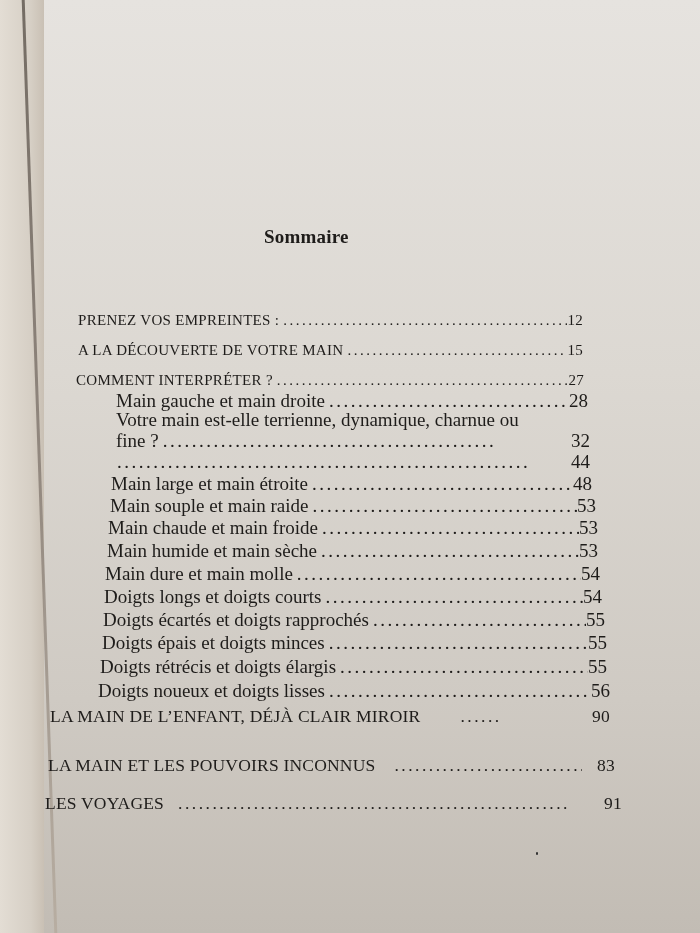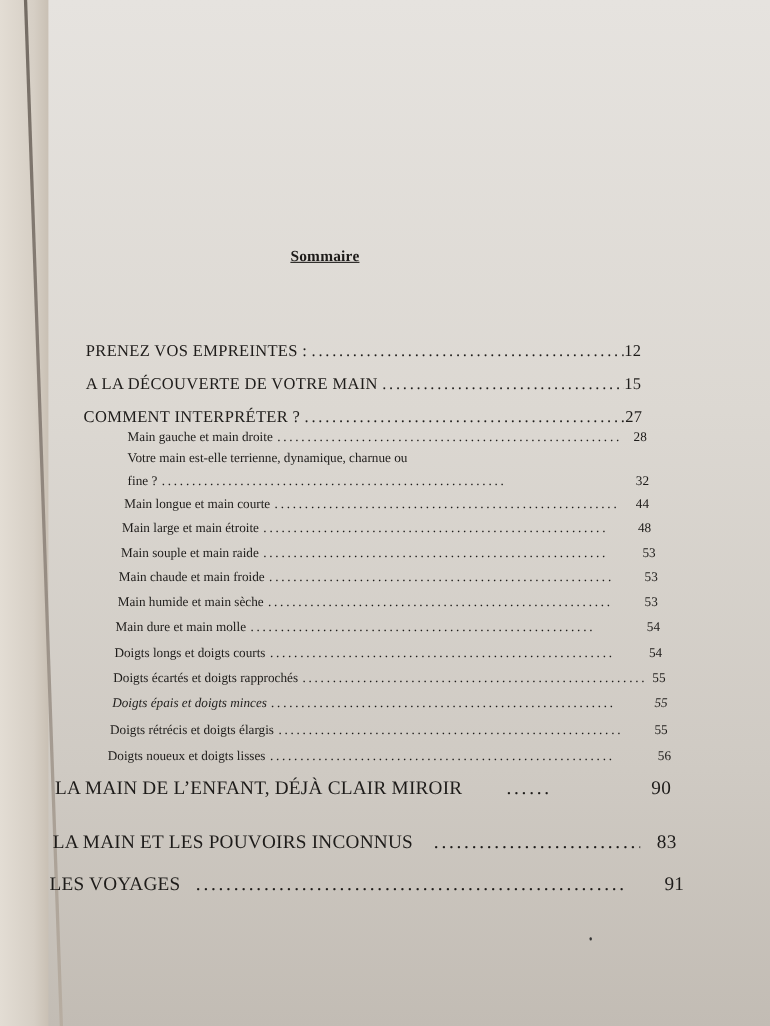--- a/index.html
+++ b/index.html
@@ -14,32 +14,32 @@
       background: linear-gradient(90deg, #e3ddd4 0%, #d6cfc5 70%, #c9c0b4 100%);
     }
     .page-edge {
       position: absolute; top: 0; bottom: 0; left: 38px; width: 3px;
       background: linear-gradient(180deg, #5a524a 0%, #7a7068 40%, #b5aa9d 100%);
       transform: skewX(2deg);
       opacity: .8;
     }
     .title {
       position: absolute; left: 264px; top: 226px;
-      font-size: 14px; font-weight: bold; letter-spacing: .2px; text-decoration: underline;
+      font-size: 19px; font-weight: bold; letter-spacing: .2px;
     }
     .toc { position: absolute; left: 0; top: 0; width: 700px; }
     .row {
       position: absolute; display: flex; align-items: baseline;
       white-space: nowrap;
     }
     .row .label { flex: 0 0 auto; }
     .row .dots { flex: 1 1 auto; overflow: hidden; letter-spacing: 2.5px; padding: 0 4px; }
     .row .page { flex: 0 0 auto; text-align: right; }
     .caps { font-size: 15px; letter-spacing: .3px; }
-    .sub { font-size: 12px; }
+    .sub { font-size: 19px; }
     .big { font-size: 17.5px; letter-spacing: .2px; }
     .speck {
       position: absolute; left: 536px; top: 852px; width: 2px; height: 3px;
       background: #333; border-radius: 1px;
     }
   </style>
 </head>
 <body>
 
 <div class="left-page"></div>
@@ -72,21 +72,20 @@
   </div>
   <div class="row sub" style="left:116px; top:409px; width:472px;">
     <span class="label">Votre main est-elle terrienne, dynamique, charnue ou</span>
   </div>
   <div class="row sub" style="left:116px; top:430px; width:474px;">
     <span class="label">fine ?</span>
     <span class="dots" style="max-width:330px">.........................................................</span>
     <span class="page" style="margin-left:auto">32</span>
   </div>
   <div class="row sub" style="left:113px; top:451px; width:477px;">
-    <span class="label">Main longue et main courte</span>
     <span class="dots">.........................................................</span>
     <span class="page">44</span>
   </div>
   <div class="row sub" style="left:111px; top:473px; width:481px;">
     <span class="label">Main large et main étroite</span>
     <span class="dots">.........................................................</span>
     <span class="page">48</span>
   </div>
   <div class="row sub" style="left:110px; top:495px; width:486px;">
     <span class="label">Main souple et main raide</span>
@@ -111,21 +110,21 @@
   <div class="row sub" style="left:104px; top:586px; width:498px;">
     <span class="label">Doigts longs et doigts courts</span>
     <span class="dots">.........................................................</span>
     <span class="page">54</span>
   </div>
   <div class="row sub" style="left:103px; top:609px; width:502px;">
     <span class="label">Doigts écartés et doigts rapprochés</span>
     <span class="dots">.........................................................</span>
     <span class="page">55</span>
   </div>
-  <div class="row sub" style="left:102px; top:632px; width:505px;font-style:italic;">
+  <div class="row sub" style="left:102px; top:632px; width:505px;">
     <span class="label">Doigts épais et doigts minces</span>
     <span class="dots">.........................................................</span>
     <span class="page">55</span>
   </div>
   <div class="row sub" style="left:100px; top:656px; width:507px;align-items:flex-end;">
     <span class="label">Doigts rétrécis et doigts élargis</span>
     <span class="dots">.........................................................</span>
     <span class="page">55</span>
   </div>
   <div class="row sub" style="left:98px; top:680px; width:512px;">

